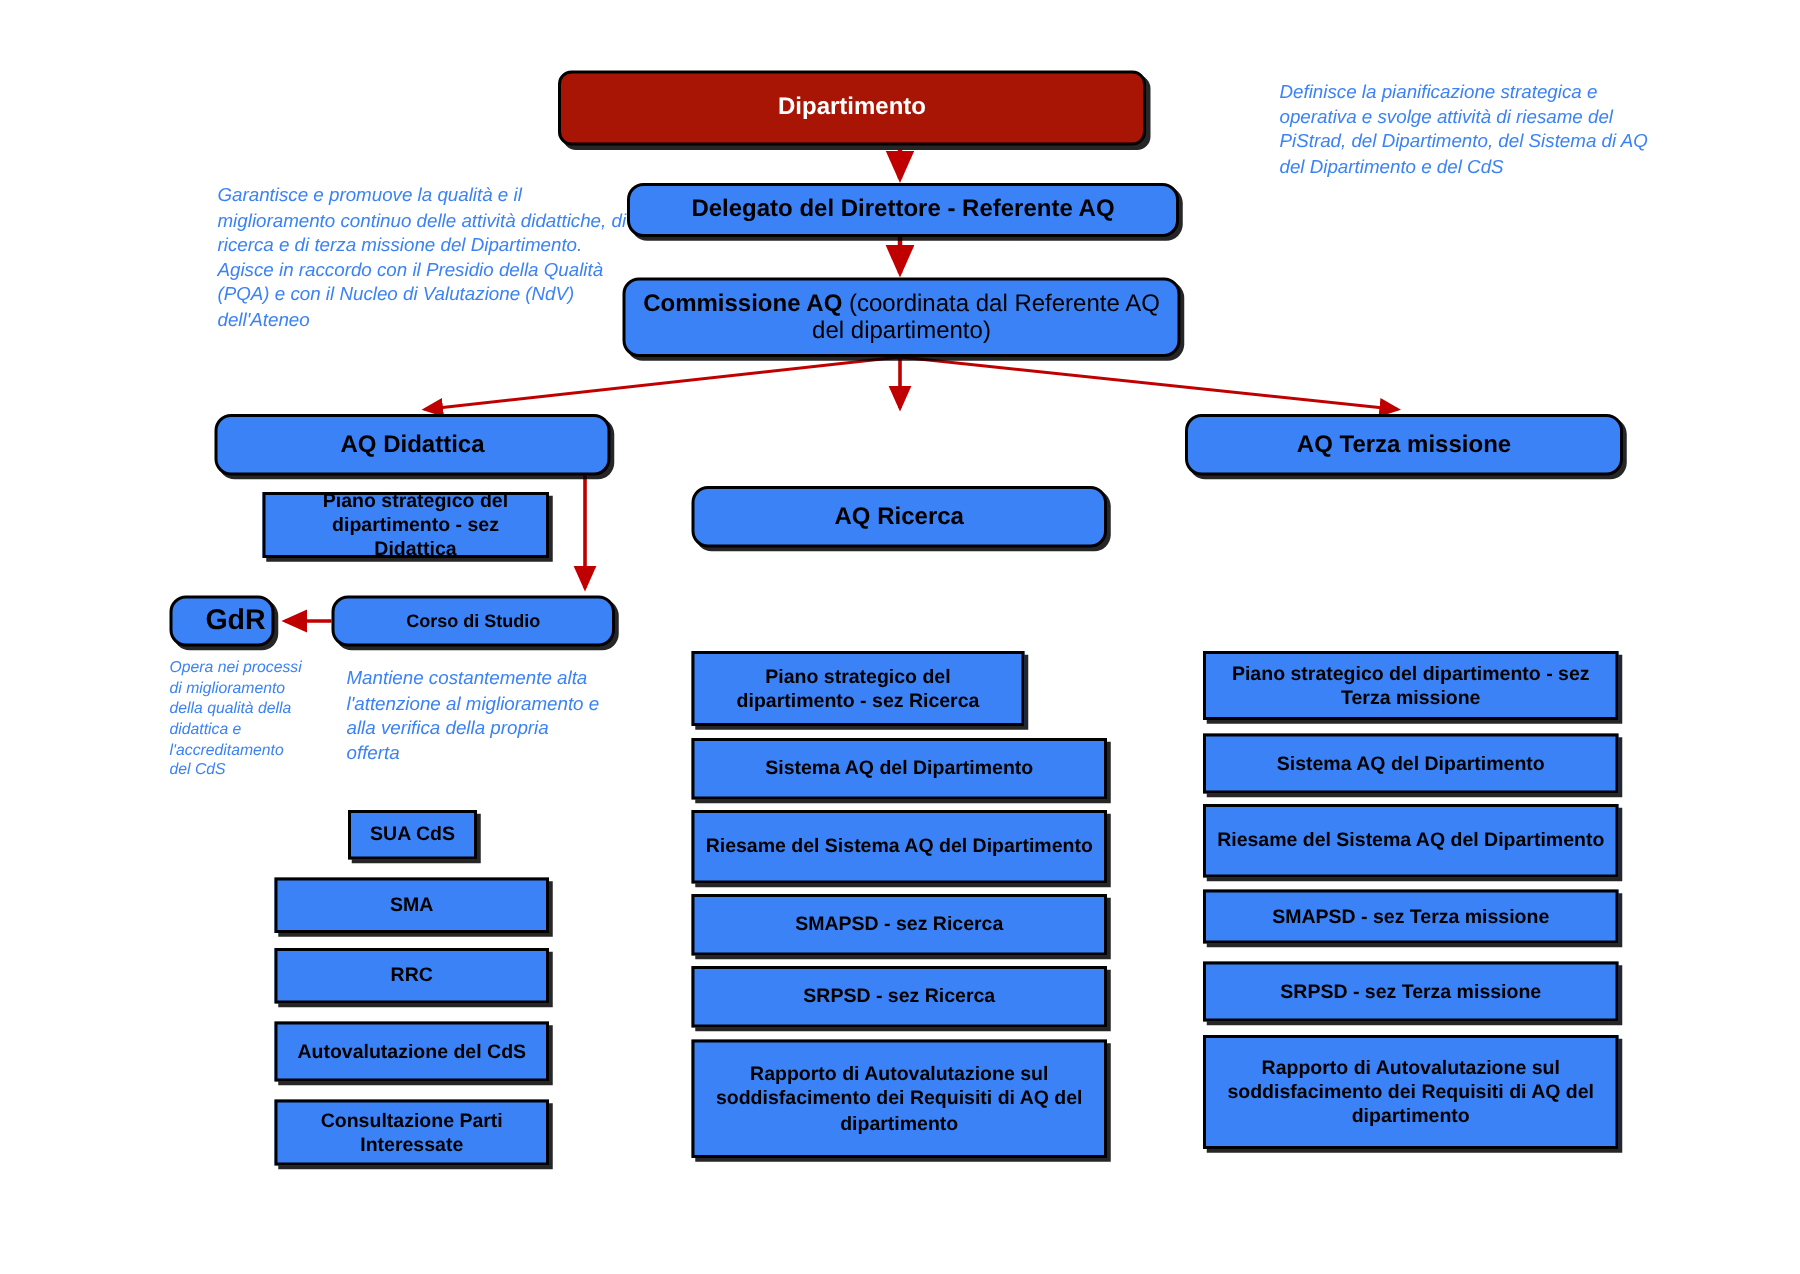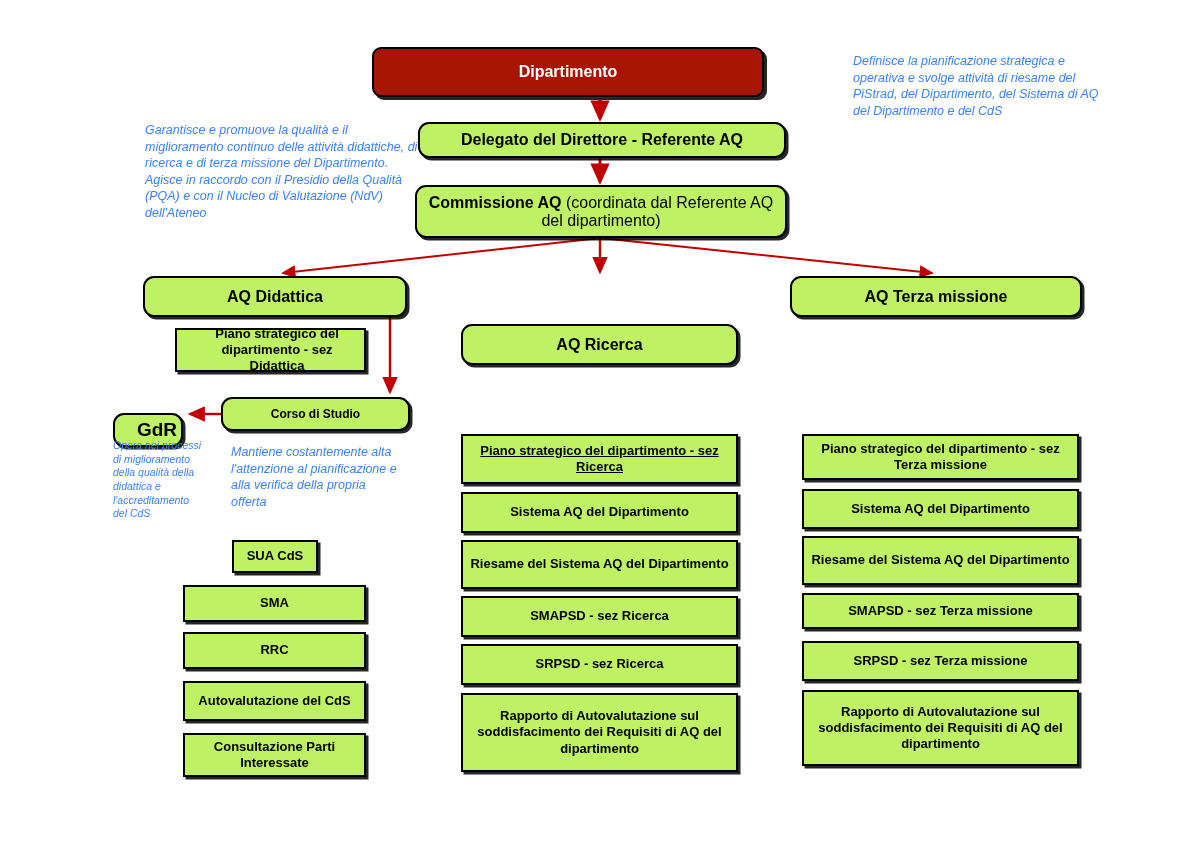--- a/index.html
+++ b/index.html
@@ -1,21 +1,21 @@
 <!DOCTYPE html>
 <html><head>
 <meta charset="utf-8">
 <style>
   html,body{margin:0;padding:0;background:#ffffff;}
   body{width:1200px;height:849px;position:relative;overflow:hidden;
        font-family:"Liberation Sans","DejaVu Sans",sans-serif;}
   #canvas{position:absolute;left:0;top:0;width:1200px;height:849px;}
 
   .node{position:absolute;box-sizing:border-box;display:flex;align-items:center;
-        justify-content:center;text-align:center;background:#bef264;
+        justify-content:center;text-align:center;background:#3b82f6;
         border:2px solid #000000;color:#000000;
         box-shadow:2.5px 2.5px 0 rgba(0,0,0,0.85);}
 
   
   .round{border-radius:11px;font-weight:bold;}
   .round.big{font-size:16px;}
 
   
   .redbox{background:#A81505;border:2px solid #000000;color:#ffffff;
           font-weight:bold;font-size:16px;border-radius:9px;
@@ -85,35 +85,35 @@
   </div>
 
   <div class="node round big" style="left:790px;top:276px;width:292px;height:41px;">
     <span>AQ Terza missione</span>
   </div>
 
   <div class="node doc" style="left:175px;top:328px;width:191px;height:44px;padding-left:20px;">
     <span>Piano strategico del dipartimento - sez Didattica</span>
   </div>
 
-  <div class="node round big" style="left:113px;top:413px;width:70px;height:34px;font-size:19px;padding-left:18px;">
+  <div class="node round big" style="left:113px;top:397px;width:70px;height:34px;font-size:19px;padding-left:18px;">
     <span>GdR</span>
   </div>
 
   <div class="node round big" style="left:221px;top:397px;width:189px;height:34px;font-size:12px;">
     <span>Corso di Studio</span>
   </div>
 
   <div class="note" style="left:114px;top:122px;width:280px;margin-left:31px;">Garantisce e promuove la qualità e il miglioramento continuo delle attività didattiche, di ricerca e di terza missione del Dipartimento. Agisce in raccordo con il Presidio della Qualità (PQA) e con il Nucleo di Valutazione (NdV) dell'Ateneo</div>
 
   <div class="note" style="left:853px;top:53px;width:250px;">Definisce la pianificazione strategica e operativa e svolge attività di riesame del PiStrad, del Dipartimento, del Sistema di AQ del Dipartimento e del CdS</div>
 
   <div class="note tiny" style="left:113px;top:439px;width:90px;">Opera nei processi di miglioramento della qualità della didattica e l'accreditamento del CdS</div>
 
-  <div class="note" style="left:231px;top:444px;width:170px;">Mantiene costantemente alta l'attenzione al pianificazione e alla verifica della propria offerta</div>
+  <div class="note" style="left:231px;top:444px;width:170px;">Mantiene costantemente alta l'attenzione al miglioramento e alla verifica della propria offerta</div>
 
   <div class="node doc" style="left:232px;top:540px;width:86px;height:33px;">
     <span>SUA CdS</span>
   </div>
 
   <div class="node doc" style="left:183px;top:585px;width:183px;height:37px;">
     <span>SMA</span>
   </div>
 
   <div class="node doc" style="left:183px;top:632px;width:183px;height:37px;">
@@ -121,21 +121,21 @@
   </div>
 
   <div class="node doc" style="left:183px;top:681px;width:183px;height:40px;">
     <span>Autovalutazione del CdS</span>
   </div>
 
   <div class="node doc" style="left:183px;top:733px;width:183px;height:44px;">
     <span>Consultazione Parti Interessate</span>
   </div>
 
-  <div class="node doc" style="left:461px;top:434px;width:277px;height:50px;text-decoration:underline;">
+  <div class="node doc" style="left:461px;top:434px;width:222px;height:50px;">
     <span>Piano strategico del dipartimento - sez Ricerca</span>
   </div>
 
   <div class="node doc" style="left:461px;top:492px;width:277px;height:41px;">
     <span>Sistema AQ del Dipartimento</span>
   </div>
 
   <div class="node doc" style="left:461px;top:540px;width:277px;height:49px;">
     <span>Riesame del Sistema AQ del Dipartimento</span>
   </div>

